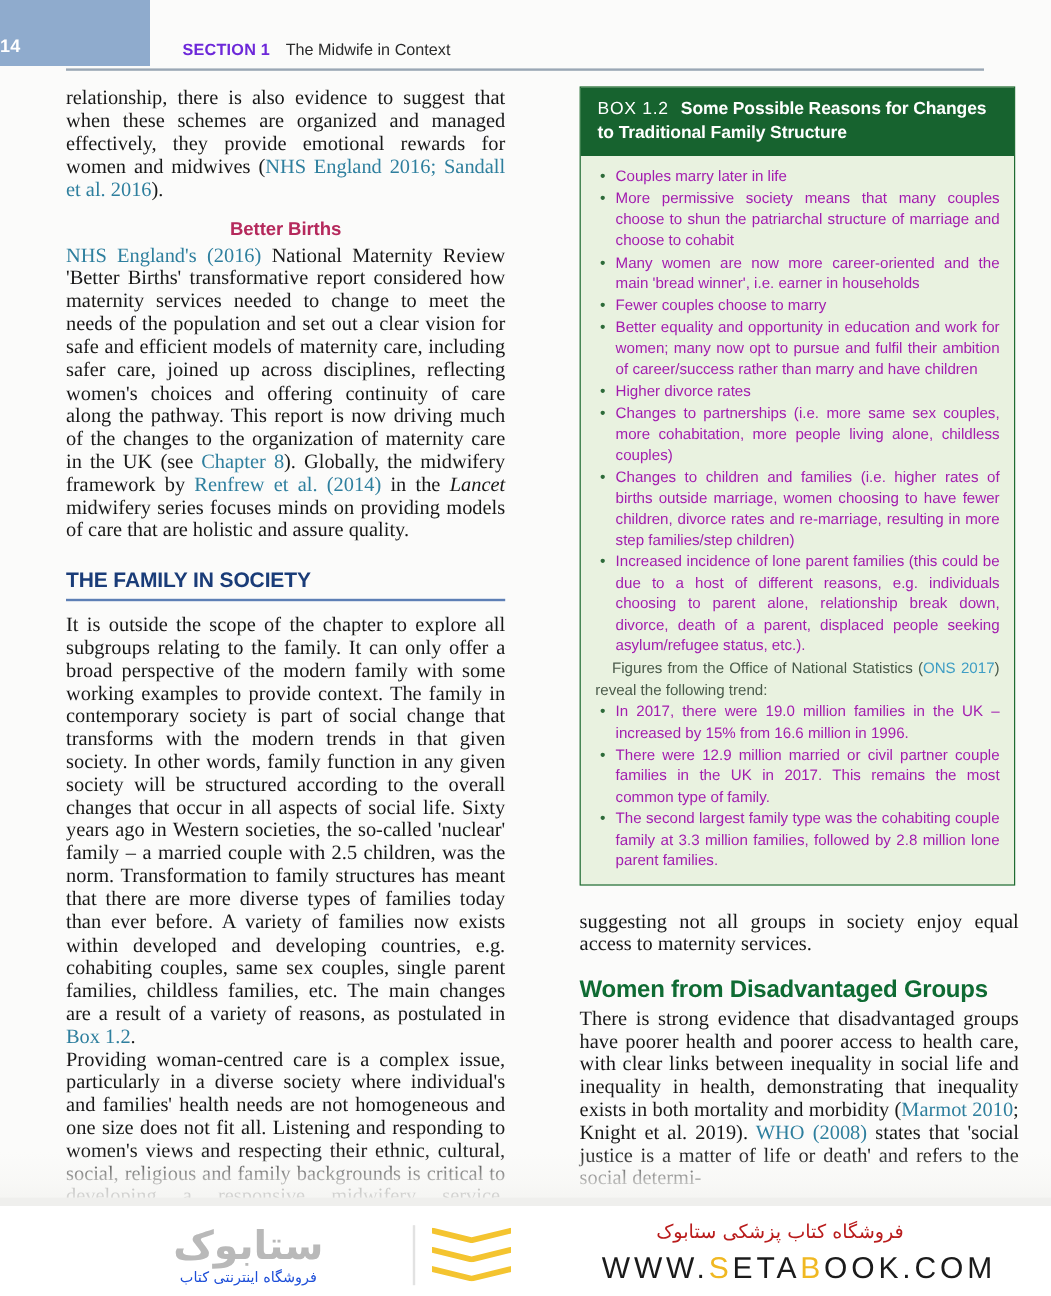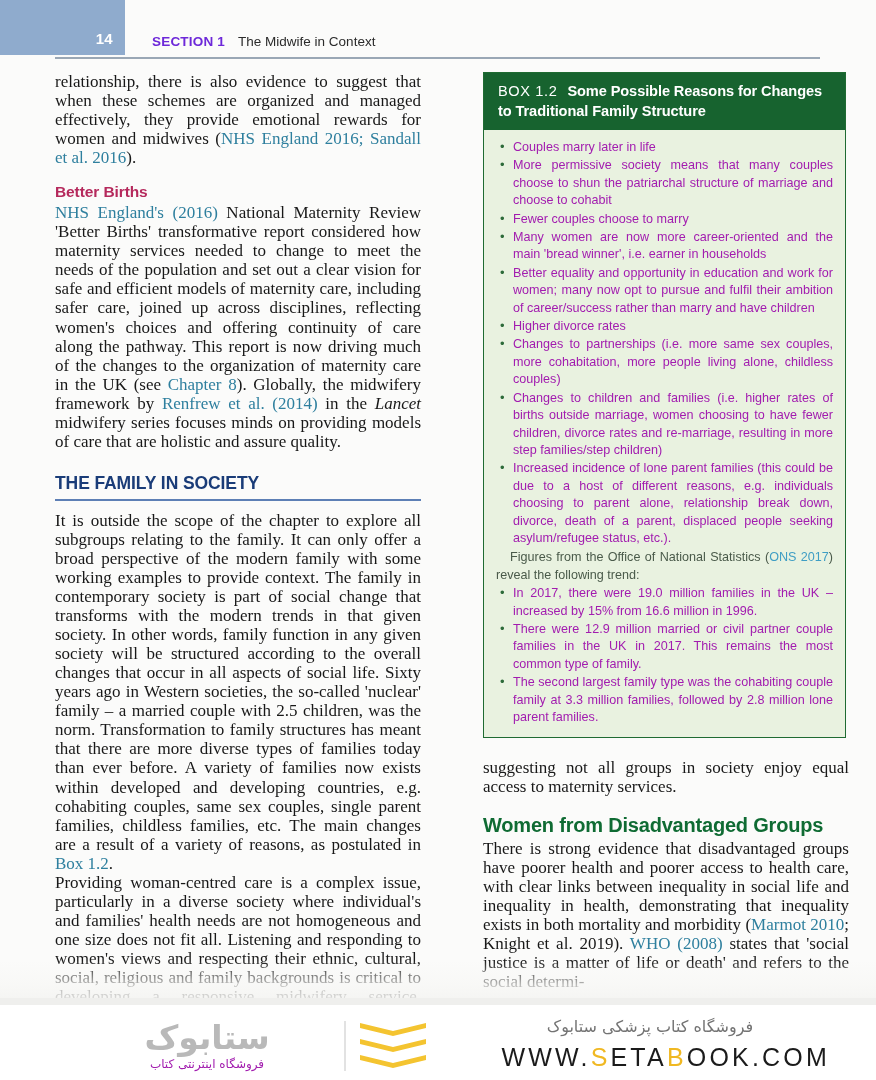--- a/index.html
+++ b/index.html
@@ -43,21 +43,21 @@
     left: 0; top: 0;
     width: 125px;
     height: 55px;
     background: #8fabcd;
   }
   .folio-num {
     position: absolute;
     left: 0;
     bottom: 8px;
     width: 113px;
-    text-align: right;
+    text-align: left;
     color: #ffffff;
     font-family: "Liberation Sans", sans-serif;
     font-weight: bold;
     font-size: 15px;
     letter-spacing: 0.3px;
   }
   .header-title {
     position: absolute;
     left: 152px;
     bottom: 8px;
@@ -106,20 +106,21 @@
   .ref { color: #2e7f9e; }
   .it  { font-style: italic; }
 
   h3.pink-head {
     margin: 16px 0 2px 0;
     font-family: "Liberation Sans", sans-serif;
     font-size: 15.5px;
     font-weight: bold;
     color: #b5295c;
     letter-spacing: -0.1px;
+    text-align: center;
   }
   h3.green-head {
     margin: 17px 0 2px 0;
     font-family: "Liberation Sans", sans-serif;
     font-size: 20px;
     font-weight: bold;
     color: #0f6b33;
     letter-spacing: -0.2px;
   }
   h2.blue-head {
@@ -244,21 +245,21 @@
     line-height: 38px;
   }
   .logo-farsi-sub {
     position: absolute;
     left: 0;
     top: 40px;
     width: 250px;
     text-align: center;
     font-family: "DejaVu Sans", sans-serif;
     font-size: 12px;
-    color: #a21caf;
+    color: #1d4ed8;
     direction: rtl;
   }
   .logo-divider {
     position: absolute;
     left: 262px;
     top: 4px;
     width: 2px;
     height: 50px;
     background: #e2e2e2;
   }
@@ -284,21 +285,21 @@
   .footer-right {
     position: absolute;
     left: 470px;
     top: 10px;
     width: 360px;
     text-align: center;
   }
   .footer-farsi {
     font-family: "DejaVu Sans", sans-serif;
     font-size: 16px;
-    color: #737373;
+    color: #b91c1c;
     direction: rtl;
     line-height: 24px;
   }
   .footer-url {
     margin-top: 4px;
     font-family: "Liberation Sans", sans-serif;
     font-size: 25px;
     letter-spacing: 3.2px;
     color: #1b1b1b;
     font-weight: normal;
@@ -340,22 +341,22 @@
     <div class="col col-right">
 
       <div class="box">
         <div class="box-head">
           <span class="box-num">BOX 1.2</span><span class="gap"></span><span>Some Possible Reasons for Changes to Traditional Family Structure</span>
         </div>
         <div class="box-body">
           <ul class="box-list">
             <li>Couples marry later in life</li>
             <li>More permissive society means that many couples choose to shun the patriarchal structure of marriage and choose to cohabit</li>
+            <li>Many women are now more career-oriented and the main 'bread winner', i.e. earner in households</li>
             <li>Fewer couples choose to marry</li>
-            <li>Many women are now more career-oriented and the main 'bread winner', i.e. earner in households</li>
             <li>Better equality and opportunity in education and work for women; many now opt to pursue and fulfil their ambition of career/success rather than marry and have children</li>
             <li>Higher divorce rates</li>
             <li>Changes to partnerships (i.e. more same sex couples, more cohabitation, more people living alone, childless couples)</li>
             <li>Changes to children and families (i.e. higher rates of births outside marriage, women choosing to have fewer children, divorce rates and re-marriage, resulting in more step families/step children)</li>
             <li>Increased incidence of lone parent families (this could be due to a host of different reasons, e.g. individuals choosing to parent alone, relationship break down, divorce, death of a parent, displaced people seeking asylum/refugee status, etc.).</li>
           </ul>
           <p class="box-para"><span>Figures from the Office of National Statistics (</span><span class="ref">ONS 2017</span><span>) reveal the following trend:</span></p>
           <ul class="box-list">
             <li>In 2017, there were 19.0 million families in the UK – increased by 15% from 16.6 million in 1996.</li>
             <li>There were 12.9 million married or civil partner couple families in the UK in 2017. This remains the most common type of family.</li>

